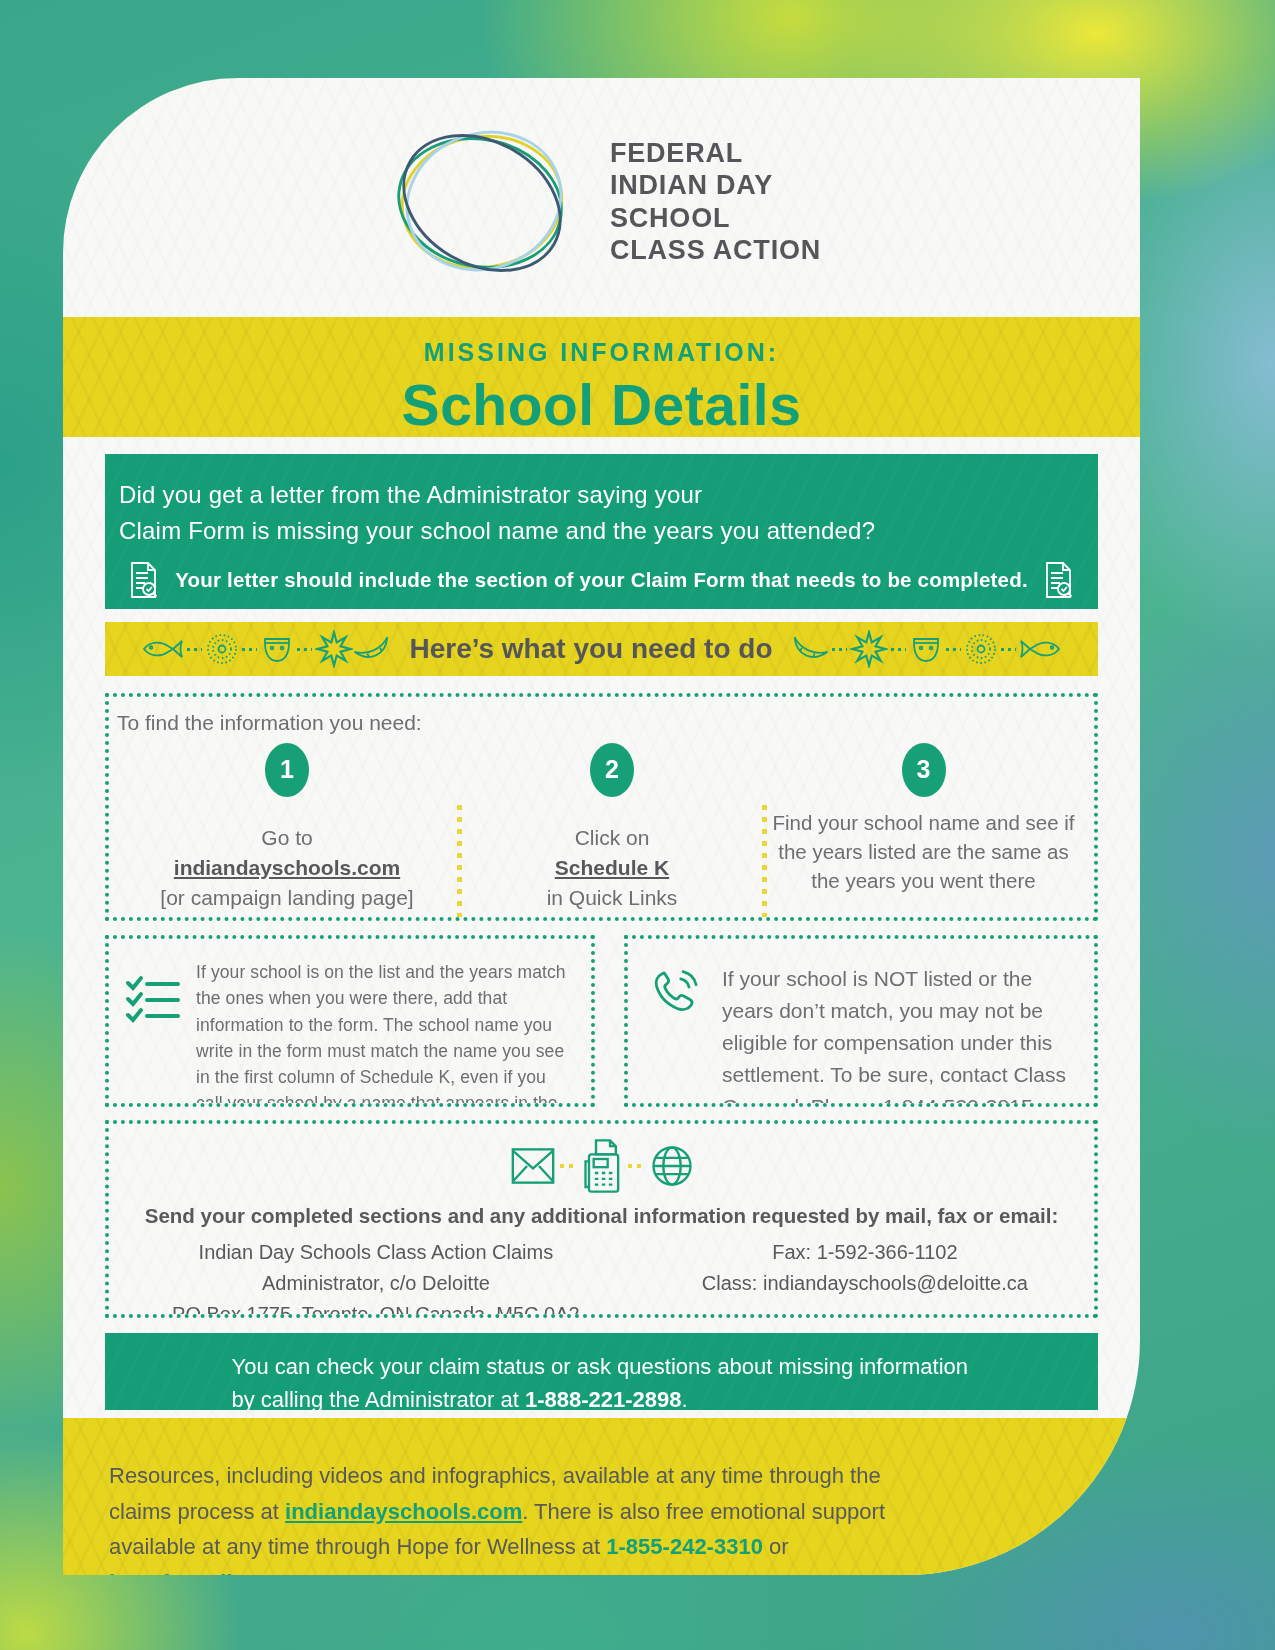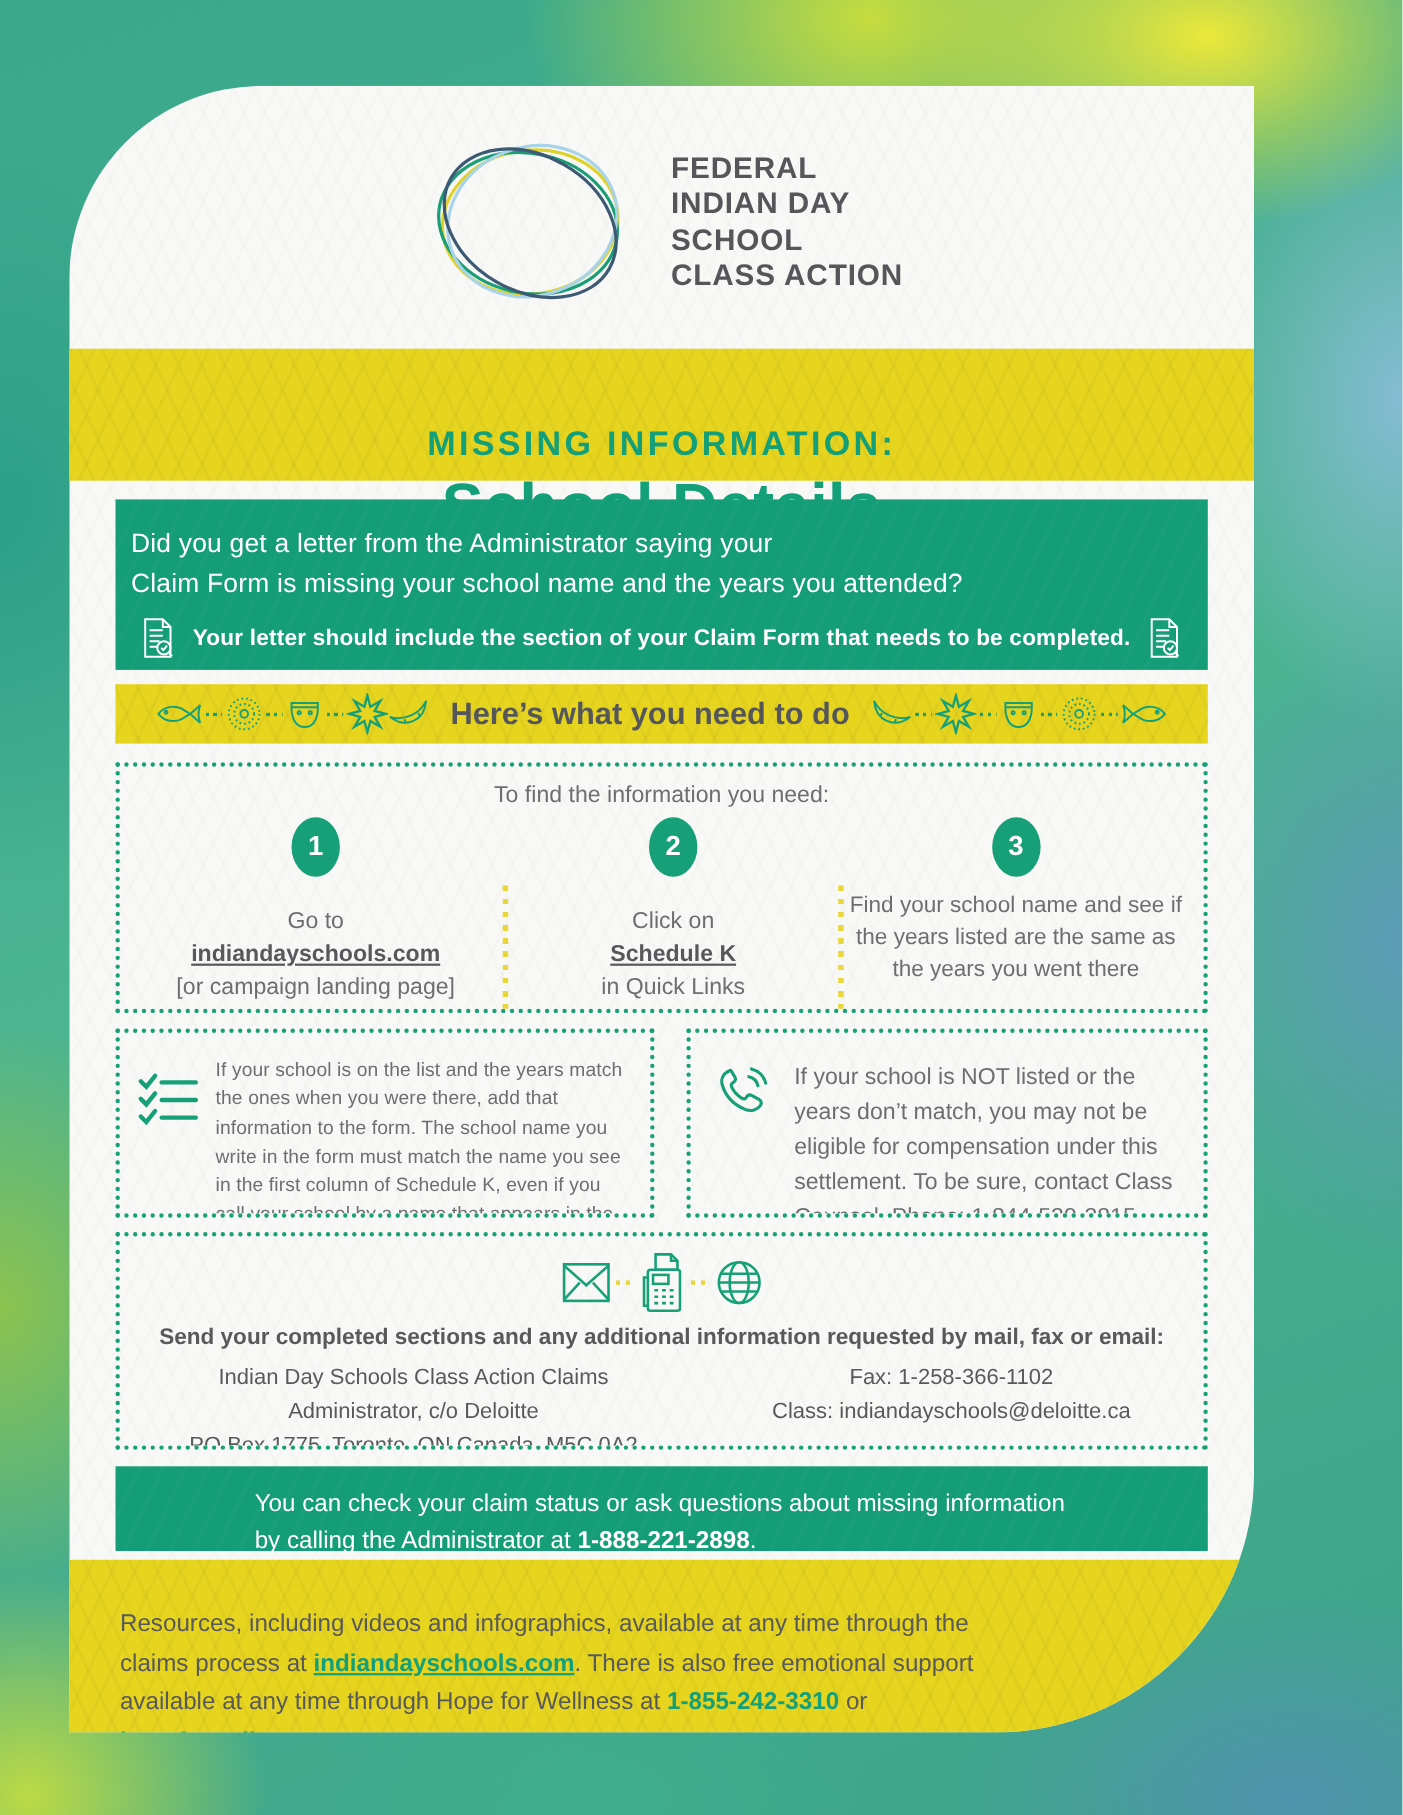--- a/index.html
+++ b/index.html
@@ -32,21 +32,21 @@
   .logo-rings { width:200px; height:162px; }
   .logo-text { font-size:27px; font-weight:700; color:#54565a; letter-spacing:.8px; line-height:1.2; }
   
   .banner, .ribbon, .footer {
     background:
       repeating-linear-gradient(115deg, rgba(0,0,0,.028) 0 3px, transparent 3px 19px),
       repeating-linear-gradient(65deg, rgba(0,0,0,.028) 0 3px, transparent 3px 19px),
       #e6d41f;
   }
   .banner { height:120px; text-align:center; padding-top:21px; }
-  .banner .kicker { font-size:31px; font-weight:700; color:#13a078; letter-spacing:3px;margin-top:48px; }
+  .banner .kicker { font-size:25px; font-weight:700; color:#13a078; letter-spacing:3px; }
   .banner h1 { font-size:57px; font-weight:700; color:#13a078; margin-top:5px; letter-spacing:.5px; }
   
   .content { padding:0 42px; }
   .green-box {
     background:
       repeating-linear-gradient(115deg, rgba(255,255,255,.025) 0 3px, transparent 3px 19px),
       #159d78;
     color:#fff; text-align:left;
   }
   .intro { margin-top:17px; height:155px; padding:23px 14px 0; overflow:hidden; }
@@ -57,21 +57,21 @@
   
   .ribbon { margin-top:13px; height:54px; display:flex; align-items:center; justify-content:center; overflow:hidden; }
   .ribbon-title { font-size:28px; font-weight:700; color:#55565a; margin:0 16px; white-space:nowrap; }
   .g-ic { stroke:#17a078; fill:none; stroke-width:1.8; }
   .conn { width:15px; height:3px; margin:0 3px;
     background:repeating-linear-gradient(to right,#17a078 0 3px, transparent 3px 7px); }
   .rico { flex:0 0 auto; }
   
   .dotted-box { border:4px dotted #18a078; }
   .steps-box { margin-top:17px; height:228px; padding:12px 8px 0; overflow:hidden; }
-  .steps-heading { text-align:center; font-size:21px; color:#6d6e71; margin-top:2px; }
+  .steps-heading { text-align:left; font-size:21px; color:#6d6e71; margin-top:2px; }
   .steps-row { display:flex; margin-top:8px; }
   .step { text-align:center; font-size:21px; color:#6d6e71; line-height:1.42; }
   .step.c1 { width:340px; }
   .step.c2 { width:300px; }
   .step.c3 { width:313px; }
   .step-num { width:44px; height:54px; border-radius:50%; background:#17a078; color:#fff;
     font-weight:700; font-size:25px; display:flex; align-items:center; justify-content:center; margin:0 auto; }
   .step .lines { margin-top:26px; }
   .step.c3 .lines { margin-top:11px; font-size:20.5px; }
   .step a { font-weight:700; text-decoration:underline; color:#57585b; cursor:pointer; }
@@ -318,21 +318,21 @@
           </svg>
         </div>
         <p class="send-heading">Send your completed sections and any additional information requested by mail, fax or email:</p>
         <div class="send-cols">
           <div class="addr">
             <div>Indian Day Schools Class Action Claims</div>
             <div>Administrator, c/o Deloitte</div>
             <div>PO Box 1775, Toronto, ON Canada, M5C 0A2</div>
           </div>
           <div class="faxmail">
-            <div>Fax: 1-258-366-1102</div>
+            <div>Fax: 1-592-366-1102</div>
             <div>Class: indiandayschools@deloitte.ca</div>
           </div>
         </div>
       </section>
 
       <section class="green-box status-box">
         <p><span>You can check your claim status or ask questions about missing information by calling the Administrator at </span><strong>1-888-221-2898</strong><span>.</span></p>
       </section>
 
     </main>

